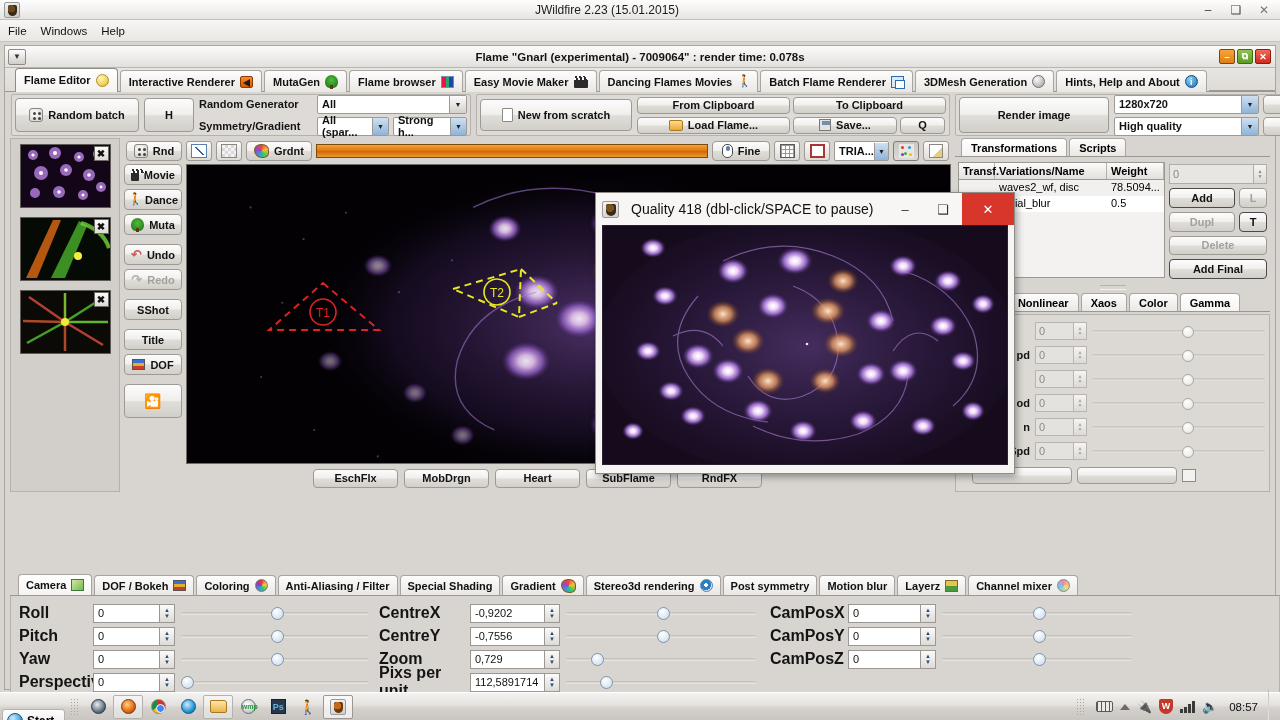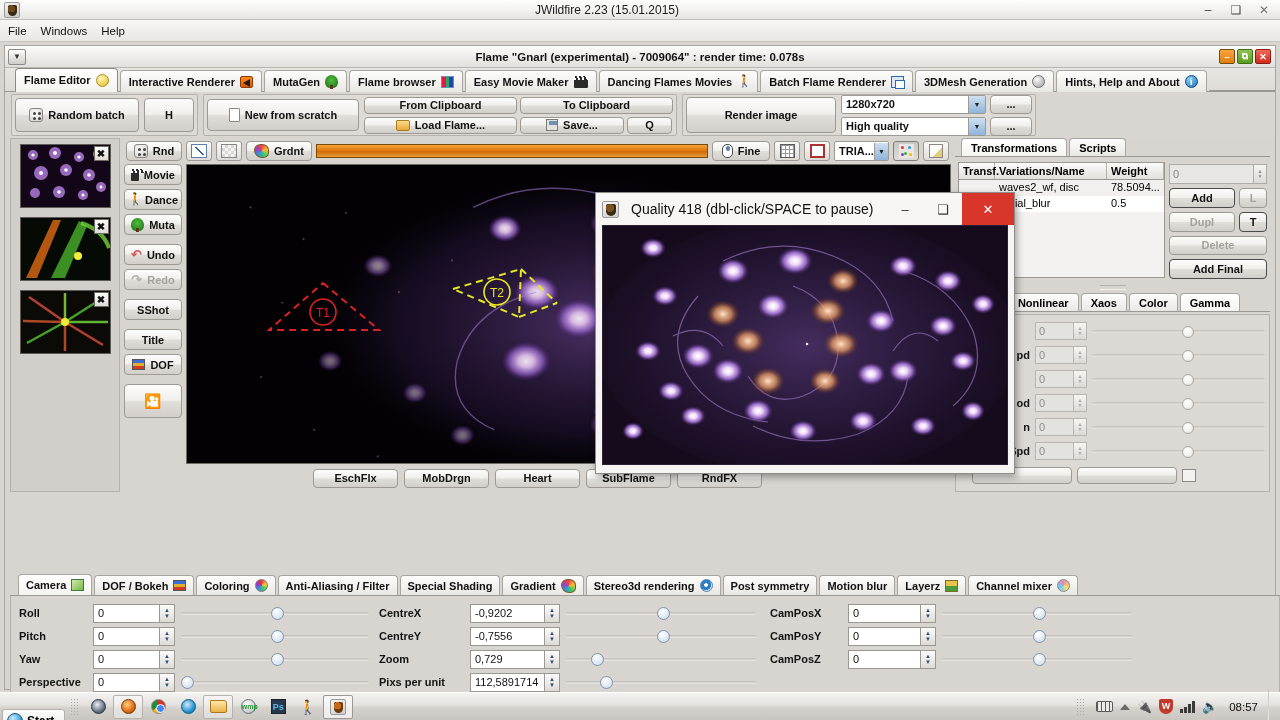--- a/index.html
+++ b/index.html
@@ -252,21 +252,21 @@
   .bottom { position:absolute; left:5px; top:528px; width:1270px; height:160px; }
   .btabs { height:22px; display:flex; align-items:flex-end; gap:2px; padding-left:8px; border-bottom:1px solid #9b9893; }
   .btab { height:20px; padding:0 7px; display:flex;align-items:center;gap:5px;
           background:linear-gradient(180deg,#fdfdfd,#e9e7e3); border:1px solid #a8a5a0; border-bottom:none;
           border-radius:4px 4px 0 0; font-weight:bold; font-size:11px; color:#111; }
   .btab.active { background:linear-gradient(180deg,#ffffff,#f5f4f2); height:21px; }
   .bbody { height:136px; background:#d8d5d0; border:1px solid #b5b2ad; border-top:none; padding:6px 8px;
            display:flex; gap:0; }
   .bcol { display:flex; flex-direction:column; gap:1px; }
   .brow { display:flex; align-items:center; height:22px; gap:6px; }
-  .brow .blbl { font-weight:bold; font-size:11px; color:#141414; }
+  .brow .blbl { font-weight:bold; font-size:16px; color:#141414; }
   .tfield { height:19px; background:#fff; border:1px solid #9b9893; display:flex; align-items:center; }
   .tfield .tv { flex:1; font-size:11px; padding-left:4px; color:#111; }
   .tfield .sp { width:15px; height:17px; border-left:1px solid #9b9893;
                 background:linear-gradient(180deg,#fbfbfa,#dedbd6);
                 display:flex;flex-direction:column;align-items:center;justify-content:center;
                 font-size:6px;color:#2a4e78;line-height:6px; }
   .bslider { height:20px; position:relative; }
   .bslider .track { position:absolute; left:0;right:0;top:9px;height:3px;
         background:linear-gradient(180deg,#bdbab5,#eeece8); border-radius:2px; }
   .bslider .knob { position:absolute; top:4px; width:13px;height:13px;border-radius:50%;
@@ -414,20 +414,40 @@
     </div>
 
     <div class="toprow">
 
       <div class="panelbox">
         <div class="btn" style="width:124px;height:34px;">
           <span class="ic-dice"></span>
           <span>Random batch</span>
         </div>
         <div class="btn" style="width:50px;height:34px;">H</div>
+        <div style="display:flex;flex-direction:column;gap:3px;">
+          <div style="display:flex;align-items:center;gap:4px;">
+            <span class="lbl" style="width:114px;">Random Generator</span>
+            <div class="combo" style="width:150px;">
+              <span>All</span>
+              <span class="arrow">▼</span>
+            </div>
+          </div>
+          <div style="display:flex;align-items:center;gap:4px;">
+            <span class="lbl" style="width:114px;">Symmetry/Gradient</span>
+            <div class="combo blue" style="width:72px;">
+              <span>All (spar...</span>
+              <span class="arrow">▼</span>
+            </div>
+            <div class="combo blue" style="width:74px;">
+              <span>Strong h...</span>
+              <span class="arrow">▼</span>
+            </div>
+          </div>
+        </div>
       </div>
 
       <div class="panelbox">
         <div class="btn" style="width:152px;height:32px;">
           <span class="ic-page"></span>
           <span>New from scratch</span>
         </div>
         <div style="display:flex;flex-direction:column;gap:3px;">
           <div style="display:flex;gap:3px;">
             <div class="btn" style="width:153px;height:17px;">From Clipboard</div>

